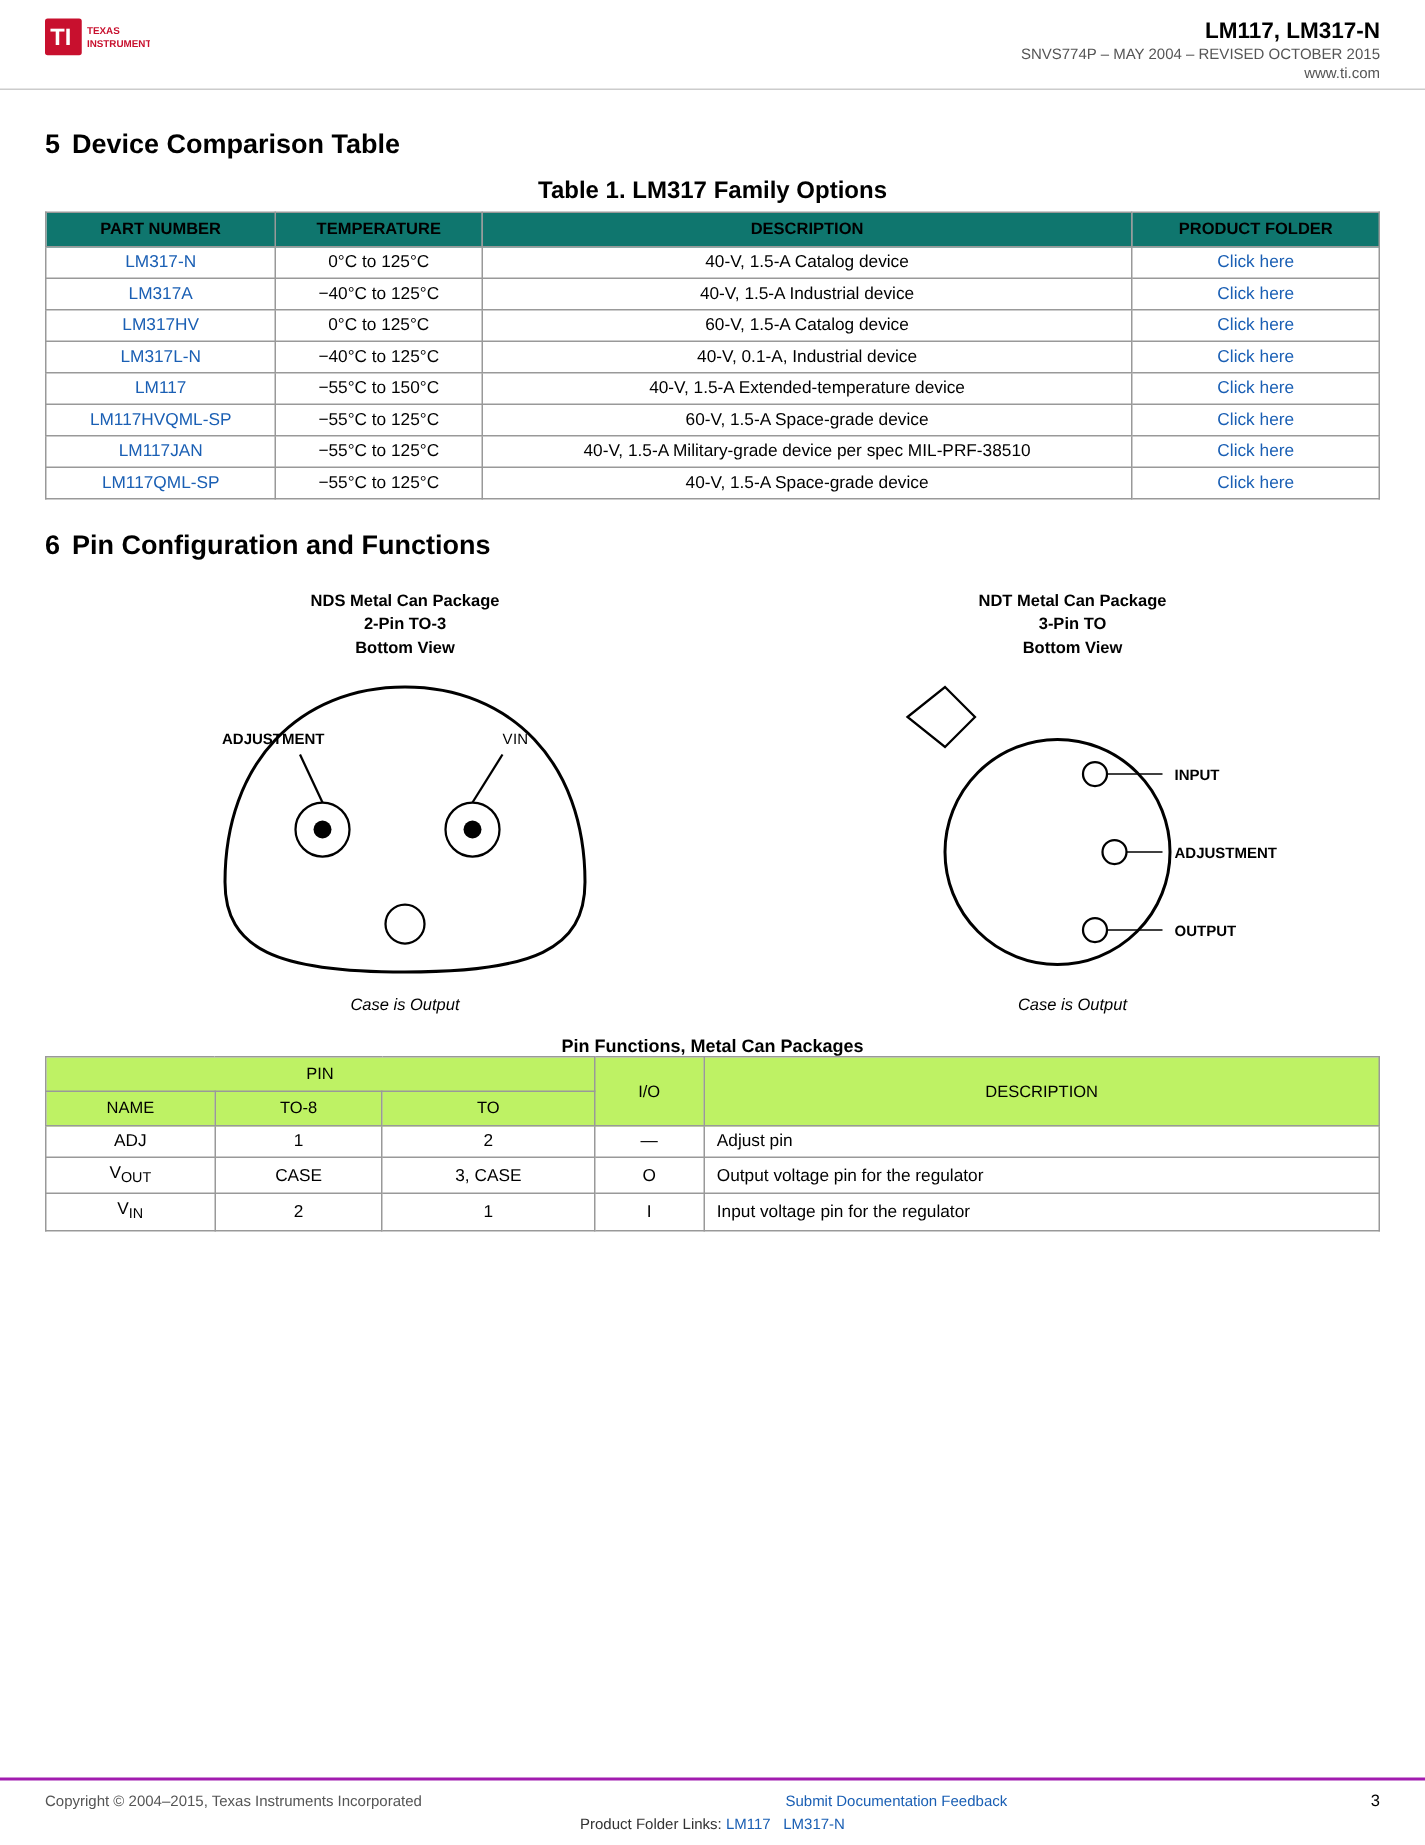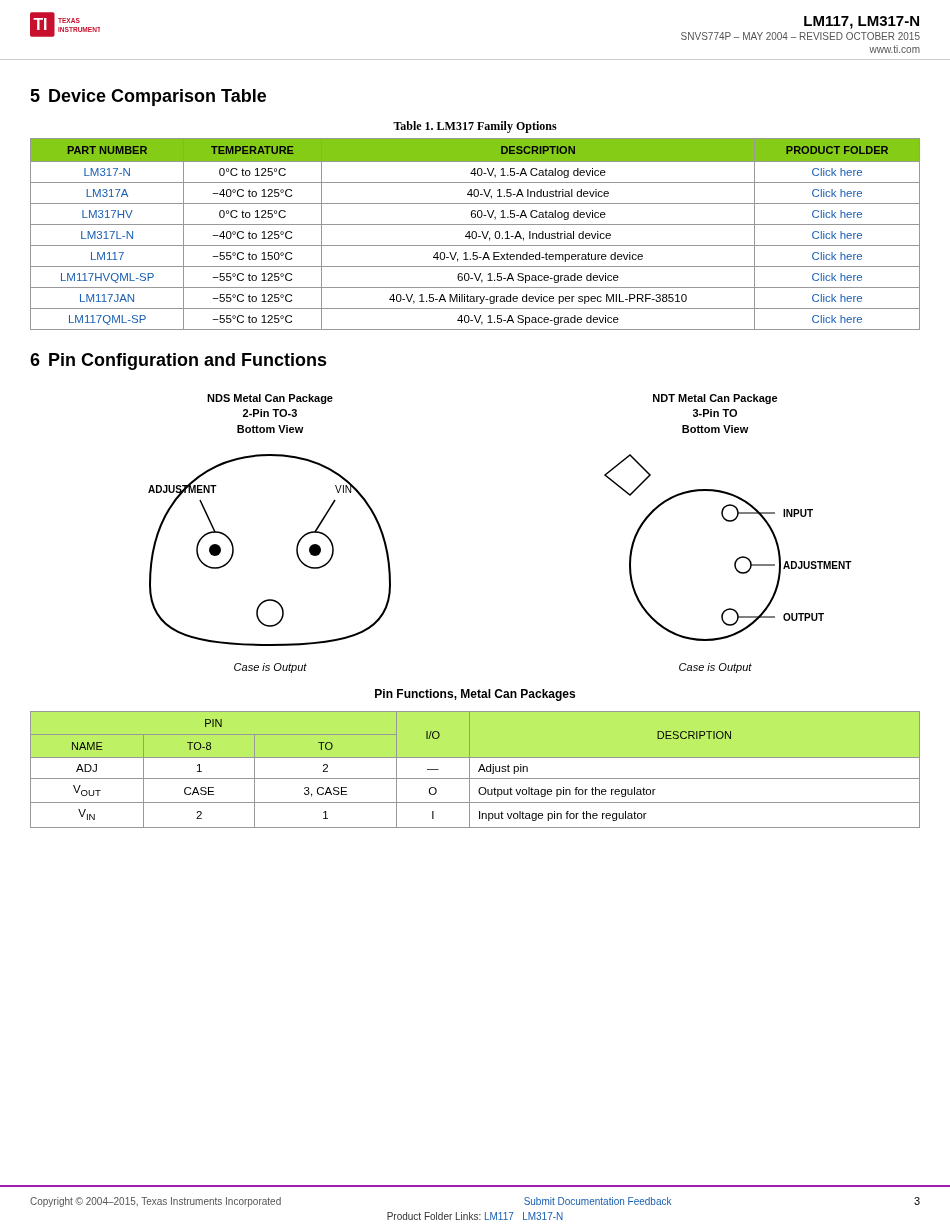--- a/index.html
+++ b/index.html
@@ -61,34 +61,33 @@
       margin: 16px 0 12px 0;
       display: flex;
       align-items: baseline;
       gap: 8px;
     }
 
     
     .table-title {
       text-align: center;
       font-weight: bold;
-      font-size: 12px;
+      font-size: 16px;
       margin-bottom: 4px;
-      font-family: Liberation Serif, serif;
     }
 
     
     .comparison-table {
       width: 100%;
       border-collapse: collapse;
       font-size: 11.5px;
       margin-bottom: 20px;
     }
     .comparison-table th {
-      background-color: #84cc16;
+      background-color: #0f766e;
       border: 1px solid #999;
       padding: 5px 8px;
       text-align: center;
       font-weight: bold;
       font-size: 11px;
     }
     .comparison-table td {
       border: 1px solid #999;
       padding: 4px 8px;
       text-align: center;
@@ -123,21 +122,21 @@
       font-size: 11px;
       margin-top: 6px;
       font-style: italic;
     }
 
     
     .pin-table-title {
       text-align: center;
       font-weight: bold;
       font-size: 12px;
-      margin: 14px 0 10px 0;
+      margin: 14px 0 0 0;
     }
     .pin-table {
       width: 100%;
       border-collapse: collapse;
       font-size: 11.5px;
     }
     .pin-table th {
       background-color: #bef264;
       border: 1px solid #999;
       padding: 5px 8px;

